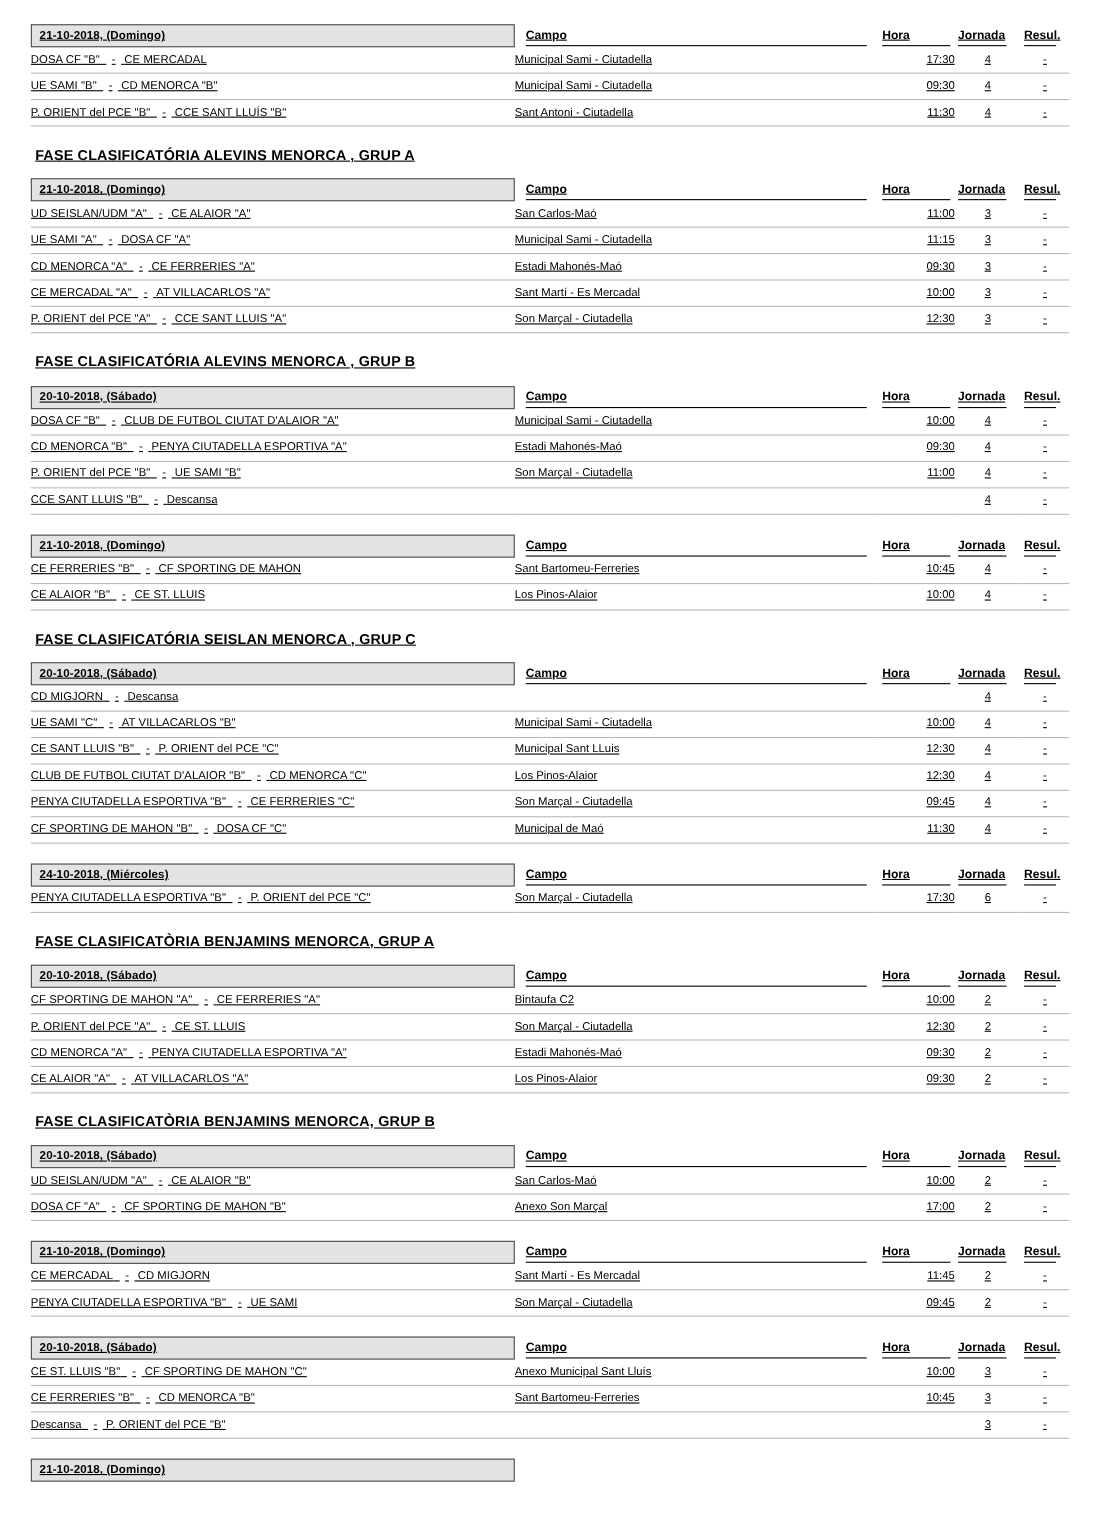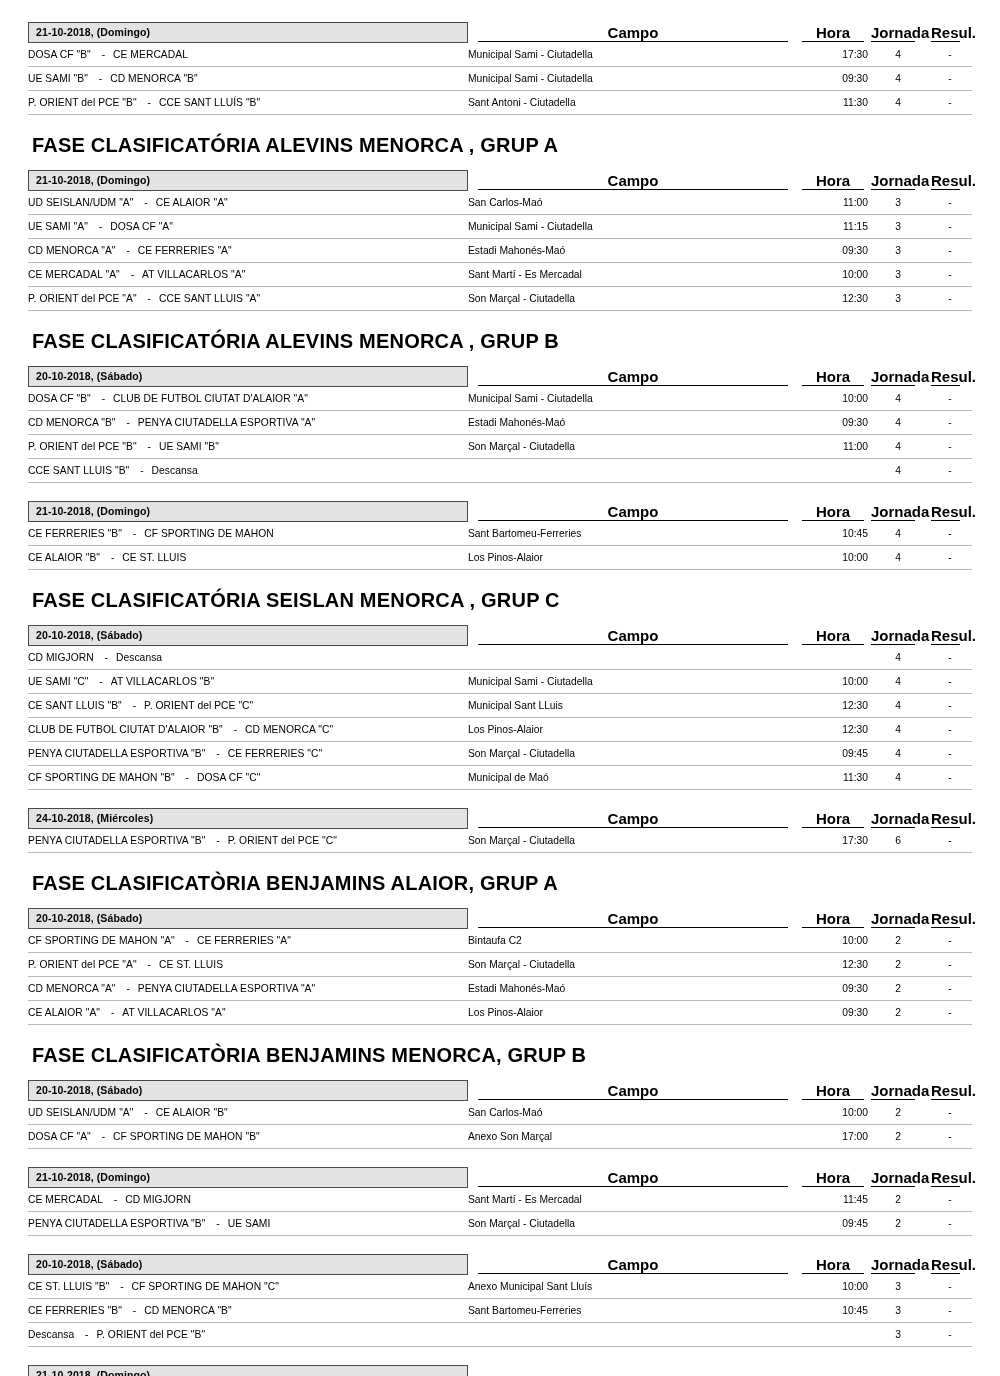--- a/index.html
+++ b/index.html
@@ -13,25 +13,26 @@
     font-family: "Liberation Sans", sans-serif;
     color: #000000;
     -webkit-font-smoothing: antialiased;
   }
   .page {
     width: 1000px;
     height: 1376px;
     box-sizing: border-box;
     padding: 22px 28px 10px 28px;
     position: relative;
+    text-decoration: underline;
   }
 
   
   .section-title {
-    font-size: 20px;
+    font-size: 13px;
     font-weight: bold;
     letter-spacing: 0.2px;
     margin: 19px 0 14px 4px;
     line-height: 1.1;
   }
 
   
   .block {
     width: 944px;
     margin-bottom: 4px;
@@ -58,23 +59,23 @@
     height: 17px;
     line-height: 17px;
     font-size: 10.5px;
     font-weight: bold;
     padding: 1px 0 1px 7px;
     box-sizing: content-box;
     white-space: nowrap;
     letter-spacing: 0.1px;
   }
   .hdr-lbl {
-    font-size: 15px;
+    font-size: 11px;
     font-weight: bold;
-    text-align: center;
+    text-align: left;
     border-bottom: 1.3px solid #000;
     padding-bottom: 2px;
     margin: 0 6px 1px 6px;
     line-height: 13px;
   }
   .hdr-lbl.campo   { margin-left: 10px; margin-right: 10px; }
   .hdr-lbl.hora    { margin-left: 4px;  margin-right: 4px; }
   .hdr-lbl.jornada { margin-left: 3px;  margin-right: 13px; }
   .hdr-lbl.resul   { margin-left: 3px;  margin-right: 12px; }
 
@@ -426,21 +427,21 @@
           <tr class="row">
             <td class="match"><span>PENYA CIUTADELLA ESPORTIVA "B"</span>&nbsp;&nbsp;<span class="sep">-</span>&nbsp;<span>P. ORIENT del PCE "C"</span></td>
             <td class="campo">Son Marçal - Ciutadella</td>
             <td class="hora">17:30</td>
             <td class="jornada">6</td>
             <td class="resul">-</td>
           </tr>
         </tbody>
       </table>
     </div>
-    <div class="section-title">FASE CLASIFICATÒRIA BENJAMINS ALAIOR, GRUP A</div>
+    <div class="section-title">FASE CLASIFICATÒRIA BENJAMINS MENORCA, GRUP A</div>
     <div class="block">
       <table class="sched">
         <colgroup>
           <col class="c-match">
           <col class="c-campo">
           <col class="c-hora">
           <col class="c-jorn">
           <col class="c-resul">
         </colgroup>
         <tbody>

